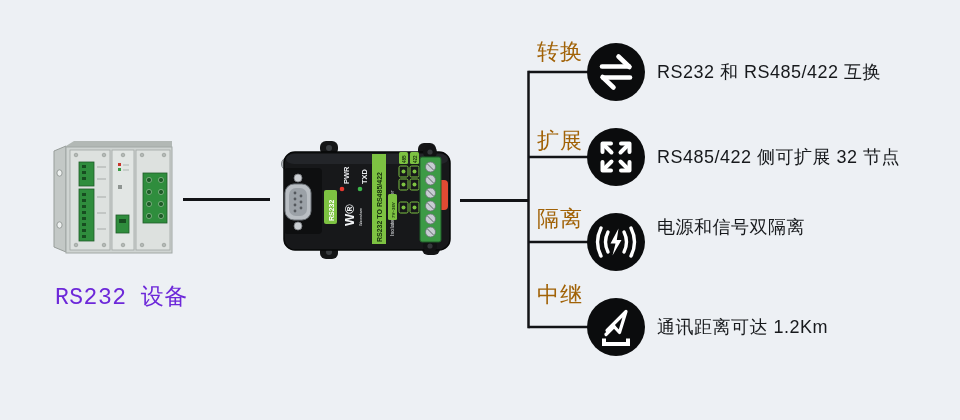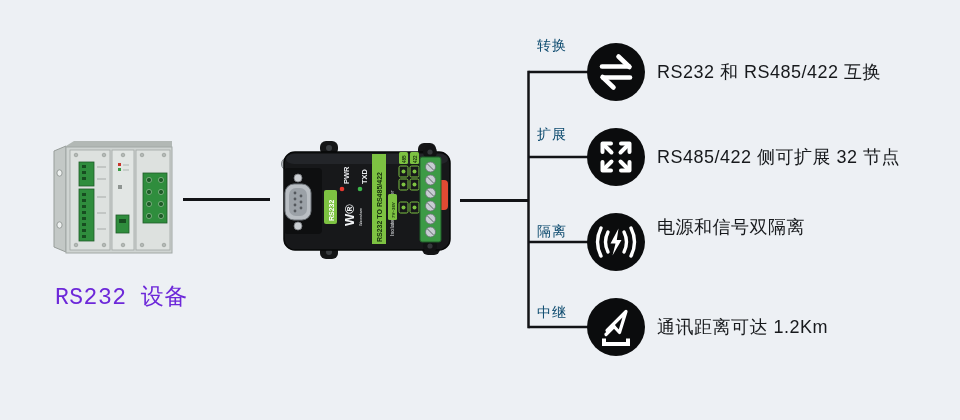--- a/index.html
+++ b/index.html
@@ -9,31 +9,31 @@
     font-family:"Liberation Sans","DejaVu Sans",sans-serif;
   }
   .connectors{position:absolute;left:0;top:0;width:960px;height:420px;}
   .device-art{position:absolute;}
   .device-caption{
     position:absolute;left:55px;top:281px;width:200px;
     font-size:23px;color:#6d28d9;letter-spacing:.5px;font-family:Liberation Mono, monospace;
   }
   .feature-tag{
     position:absolute;left:537px;height:26px;
-    font-size:14px;color:#0c4a6e;letter-spacing:1px;white-space:nowrap;
+    font-size:22px;color:#a16207;letter-spacing:1px;white-space:nowrap;
   }
   .feature-circle{
     position:absolute;left:587px;width:58px;height:58px;border-radius:50%;
     background:#0b0c0d;display:flex;align-items:center;justify-content:center;
   }
   .feature-desc{
     position:absolute;left:657px;height:30px;line-height:30px;
     font-size:18px;color:#17191c;white-space:nowrap;letter-spacing:.5px;
   }
-  .r1t{top:37px}.r2t{top:126px}.r3t{top:223px}.r4t{top:304px}
+  .r1t{top:37px}.r2t{top:126px}.r3t{top:204px}.r4t{top:280px}
   .r1c{top:43px}.r2c{top:128px}.r3c{top:213px}.r4c{top:298px}
   .r1d{top:57px}.r2d{top:142px}.r3d{top:212px}.r4d{top:312px}
 </style>
 </head>
 <body>
 
 <div class="stage">
 
   <svg class="connectors" viewBox="0 0 960 420" xmlns="http://www.w3.org/2000/svg">
     <g stroke="#121316" fill="none">

